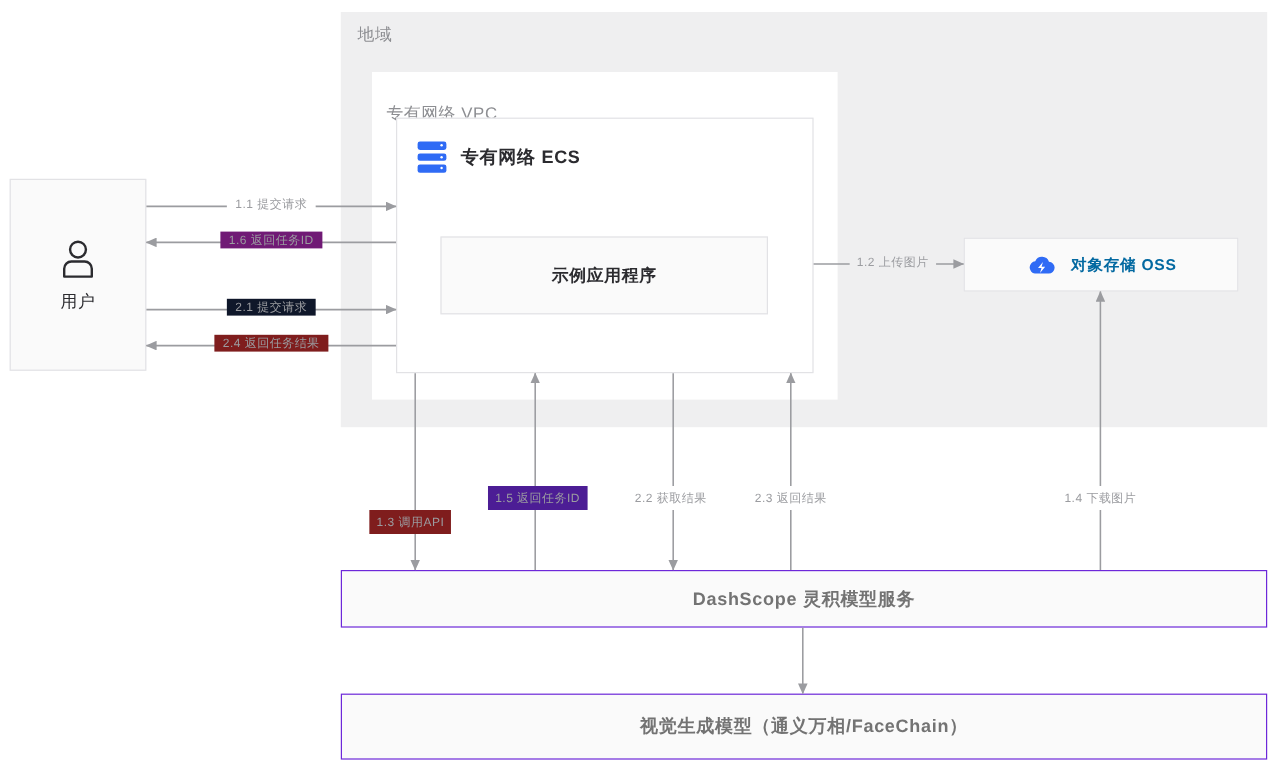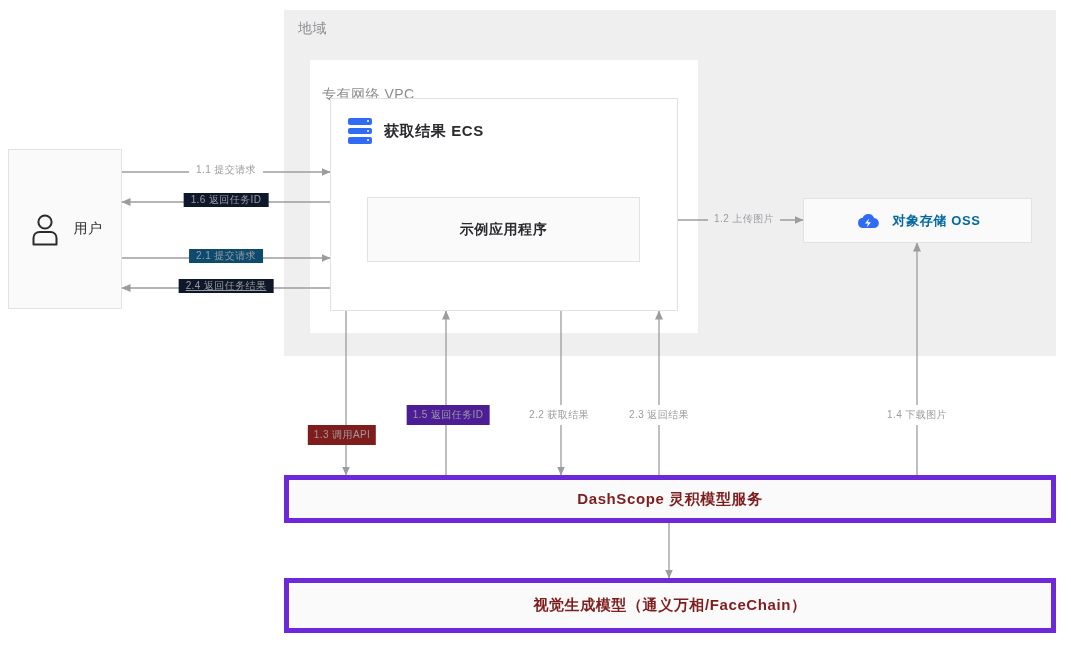--- a/index.html
+++ b/index.html
@@ -133,21 +133,21 @@
   .user-box {
     position: absolute;
     left: 8px;
     top: 149px;
     width: 114px;
     height: 160px;
     background: #fafafa;
     border: 1px solid #e2e2e5;
     box-sizing: border-box;
     display: flex;
-    flex-direction: row;
+    flex-direction: column;
     align-items: center;
     justify-content: center;
     gap: 10px;
   }
   .icon-user {
     width: 36px;
     height: 36px;
     display: block;
   }
   .user-label {
@@ -176,28 +176,28 @@
     font-weight: bold;
     color: #0369a1;
     letter-spacing: .6px;
   }
   .icon-oss { width: 26px; height: 26px; display: block; }
 
   
   .wide-box {
     position: absolute;
     background: #fafafa;
-    border: 5px solid #6d28d9;
+    border: 1px solid #6d28d9;
     box-sizing: border-box;
     display: flex;
     align-items: center;
     justify-content: center;
     font-size: 15px;
     font-weight: bold;
-    color: #7f1d1d;
+    color: #737373;
     letter-spacing: .6px;
   }
   .dashscope-box { left: 284px; top: 475px; width: 772px; height: 48px; }
   .model-box     { left: 284px; top: 578px; width: 772px; height: 55px; }
 
   
   .arrows {
     position: absolute;
     left: 0; top: 0;
     width: 1071px;
@@ -227,21 +227,21 @@
   <div class="vpc-box"></div>
   <div class="vpc-label">专有网络 VPC</div>
 
   <div class="ecs-box"></div>
   <div class="ecs-head">
     <span class="icon-ecs">
         <i></i>
         <i></i>
         <i></i>
       </span>
-    <span class="ecs-title">获取结果 ECS</span>
+    <span class="ecs-title">专有网络 ECS</span>
   </div>
 
   <div class="app-box">示例应用程序</div>
 
   <div class="user-box">
     <svg class="icon-user" viewBox="0 0 36 36">
       <circle cx="18" cy="11" r="6.6" fill="none" stroke="#2b2b2f" stroke-width="2"></circle>
       <path d="M6.5 33.5 v-6.6 a6 6 0 0 1 6-6 h11 a6 6 0 0 1 6 6 v6.6 z" fill="none" stroke="#2b2b2f" stroke-width="2" stroke-linejoin="round"></path>
     </svg>
     <span class="user-label">用户</span>
@@ -294,23 +294,23 @@
 
       <line x1="659" y1="475" x2="659" y2="311" marker-end="url(#ah-u)"></line>
 
       <line x1="917" y1="475" x2="917" y2="243" marker-end="url(#ah-u)"></line>
 
       <line x1="669" y1="523" x2="669" y2="578" marker-end="url(#ah-d)"></line>
     </g>
   </svg>
 
   <div class="flow-label center" style="left:226px; top:163px; background:#ffffff; padding:0 7px;">1.1 提交请求</div>
-  <div class="flow-label center" style="left:226px; top:193px; background:#0f172a; padding:0 7px;">1.6 返回任务ID</div>
-  <div class="flow-label center" style="left:226px; top:249px; background:#0c4a6e; padding:0 7px;text-align:center;">2.1 提交请求</div>
-  <div class="flow-label center" style="left:226px; top:279px; background:#0f172a; padding:0 7px;text-decoration:underline;">2.4 返回任务结果</div>
+  <div class="flow-label center" style="left:226px; top:193px; background:#701a75; padding:0 7px;">1.6 返回任务ID</div>
+  <div class="flow-label center" style="left:226px; top:249px; background:#0f172a; padding:0 7px;text-align:center;">2.1 提交请求</div>
+  <div class="flow-label center" style="left:226px; top:279px; background:#7f1d1d; padding:0 7px;">2.4 返回任务结果</div>
 
   <div class="flow-label center" style="left:744px; top:212px; background:#efeff0; padding:0 6px;">1.2 上传图片</div>
 
   <div class="flow-label center" style="left:342px; top:425px; background:#7f1d1d; padding:3px 6px;">1.3 调用API</div>
   <div class="flow-label center" style="left:448px; top:405px; background:#4c1d95; padding:3px 6px;">1.5 返回任务ID</div>
   <div class="flow-label center" style="left:559px; top:405px; background:#ffffff; padding:3px 6px;">2.2 获取结果</div>
   <div class="flow-label center" style="left:659px; top:405px; background:#ffffff; padding:3px 6px;">2.3 返回结果</div>
   <div class="flow-label center" style="left:917px; top:405px; background:#ffffff; padding:3px 6px;">1.4 下载图片</div>
 
 </div>

